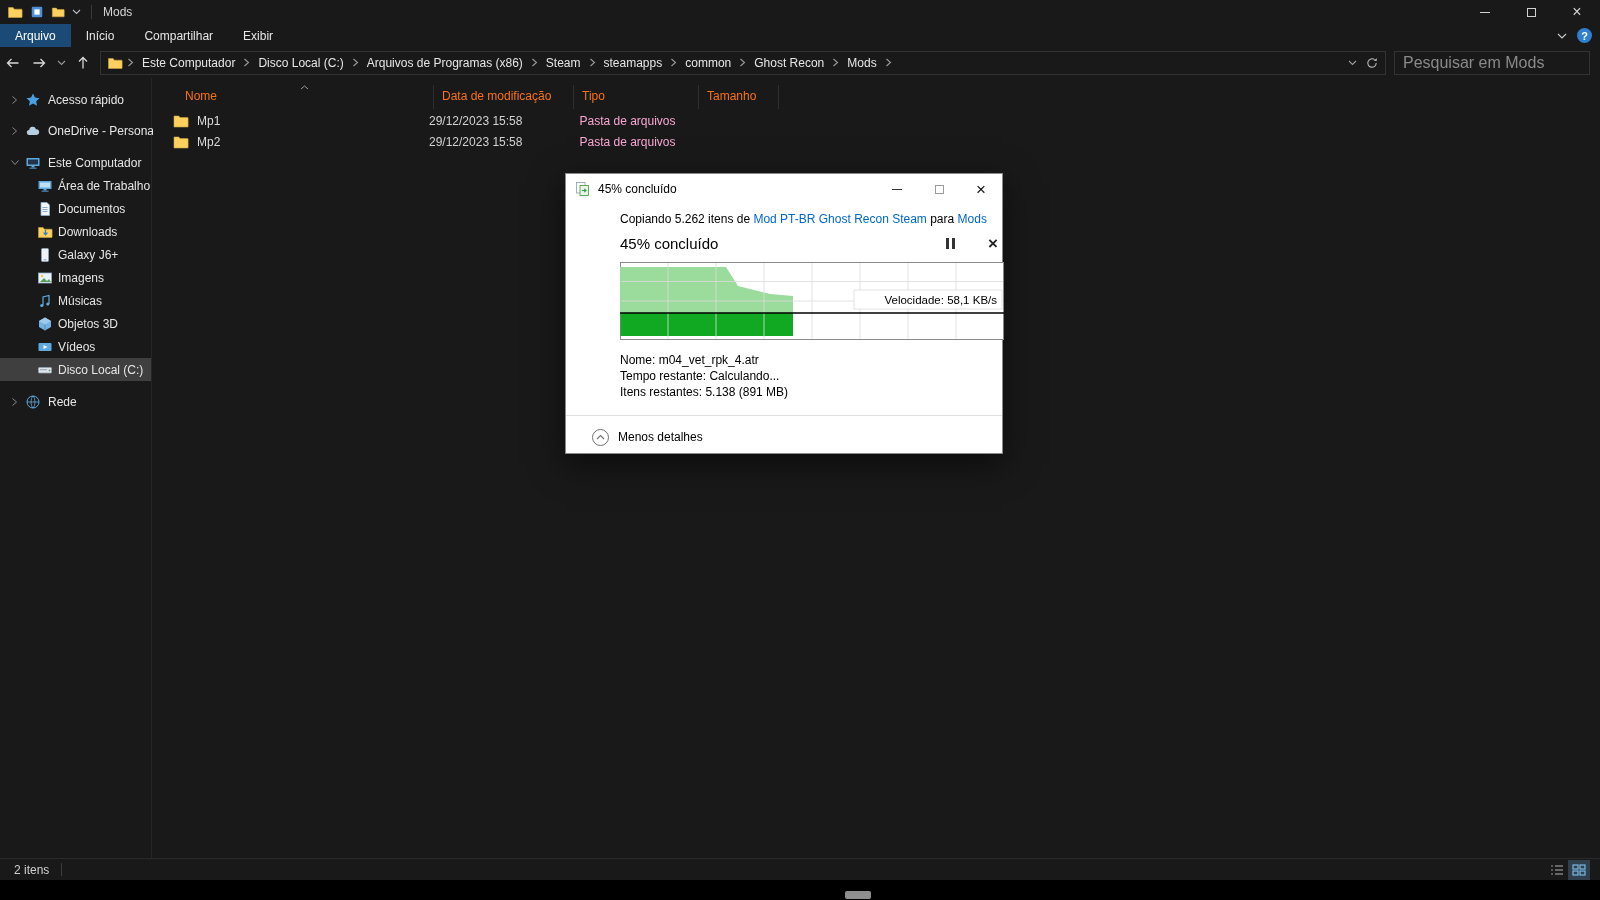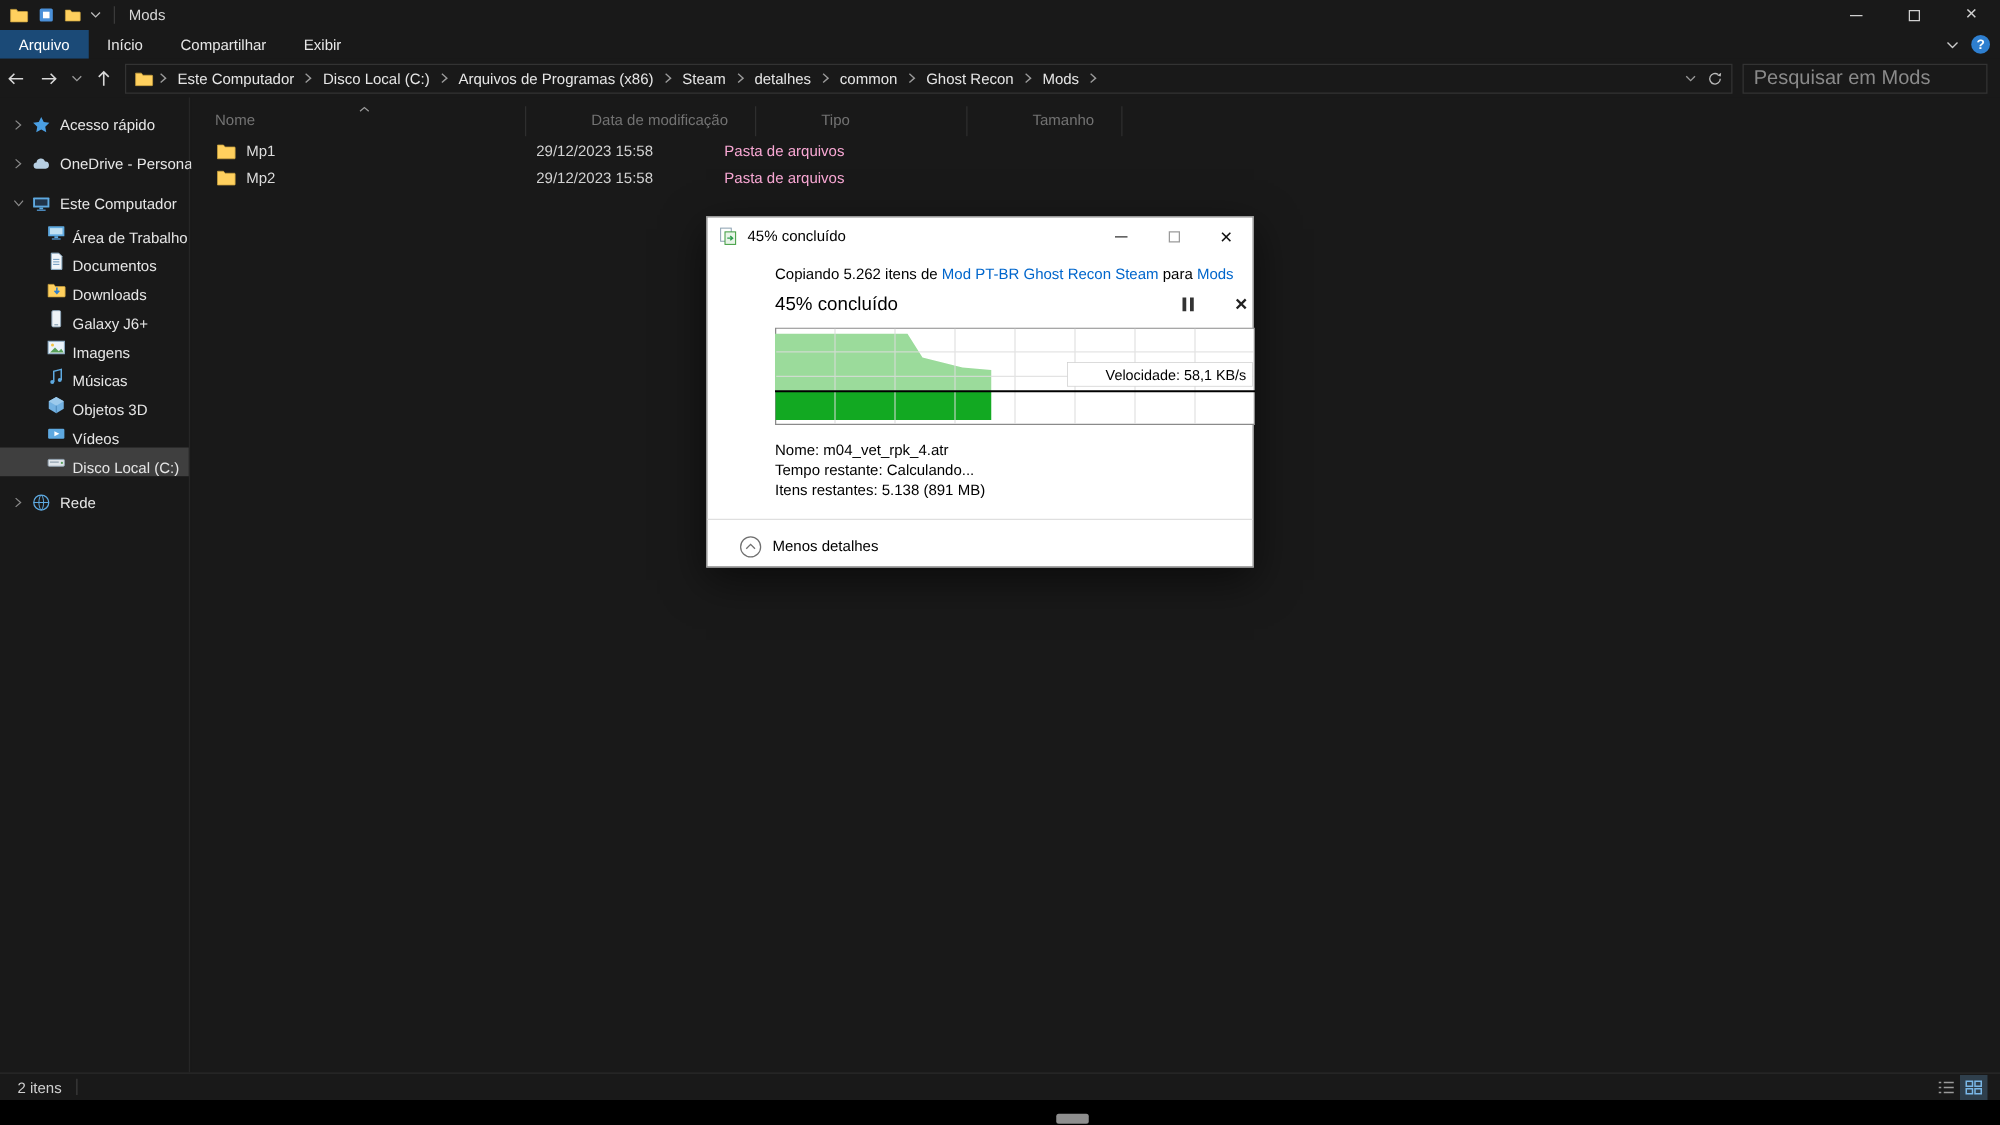--- a/index.html
+++ b/index.html
@@ -42,29 +42,29 @@
   .searchbox input { flex:1; background:transparent; border:none; outline:none; color:#fde047; font-family:Liberation Sans, sans-serif; font-size:16px; padding-left:8px; }
   .searchbox input::placeholder { color:#8a8a8a; }
   .search-ic { padding-right:6px; }
 
   
   .sidebar { position:absolute; top:78px; left:0; width:152px; bottom:42px; background:#191919; border-right:1px solid #262626; }
   .side-list { position:absolute; top:10px; left:0; right:0; }
   .side-item { height:23px; display:flex; align-items:center; color:#e6e6e6; position:relative; padding-left:48px; white-space:nowrap; }
   .side-item .chev { position:absolute; left:11px; top:8px; }
   .side-item .ic { position:absolute; left:25px; top:4px; width:16px; height:16px; }
-  .side-item.child { padding-left:58px;align-items:flex-end; }
+  .side-item.child { padding-left:58px; }
   .side-item.child .ic { left:37px; }
   .side-item.selected { background:#3f3f3f; }
   .gap8 { margin-top:8px; }
   .gap9 { margin-top:9px; }
 
   
   .filearea { position:absolute; top:78px; left:153px; right:0; bottom:42px; background:#191919; }
-  .cols { position:absolute; top:7px; left:11px; display:flex; height:24px; color:#737373;gap:44px; }
+  .cols { position:absolute; top:7px; left:24px; display:flex; height:24px; color:#f97316; }
   .col { padding:4px 8px 0 8px; border-right:1px solid #2e2e2e; position:relative; }
   .col-name { width:257px; }
   .col-date { width:140px; }
   .col-type { width:125px; }
   .col-size { width:80px; }
   .sort-ind { position:absolute; left:48%; top:0; }
   .rows { position:absolute; top:32px; left:11px; }
   .frow { height:21px; display:flex; align-items:center; color:#dcdcdc; }
   .cell-name { width:257px; display:flex; align-items:flex-start; gap:8px; padding-left:9px; }
   .cell-date { width:140px; padding-left:8px; color:#d2d2d2; }
@@ -210,21 +210,21 @@
         <svg width="7" height="9" viewBox="0 0 7 9">
           <path d="M1.5 1l4 3.5-4 3.5" stroke="#9a9a9a" fill="none" stroke-width="1.1"></path>
         </svg>
       </span>
     <span class="crumb">Steam</span>
     <span class="crumb-sep">
         <svg width="7" height="9" viewBox="0 0 7 9">
           <path d="M1.5 1l4 3.5-4 3.5" stroke="#9a9a9a" fill="none" stroke-width="1.1"></path>
         </svg>
       </span>
-    <span class="crumb">detalhes</span>
+    <span class="crumb">steamapps</span>
     <span class="crumb-sep">
         <svg width="7" height="9" viewBox="0 0 7 9">
           <path d="M1.5 1l4 3.5-4 3.5" stroke="#9a9a9a" fill="none" stroke-width="1.1"></path>
         </svg>
       </span>
     <span class="crumb">common</span>
     <span class="crumb-sep">
         <svg width="7" height="9" viewBox="0 0 7 9">
           <path d="M1.5 1l4 3.5-4 3.5" stroke="#9a9a9a" fill="none" stroke-width="1.1"></path>
         </svg>

